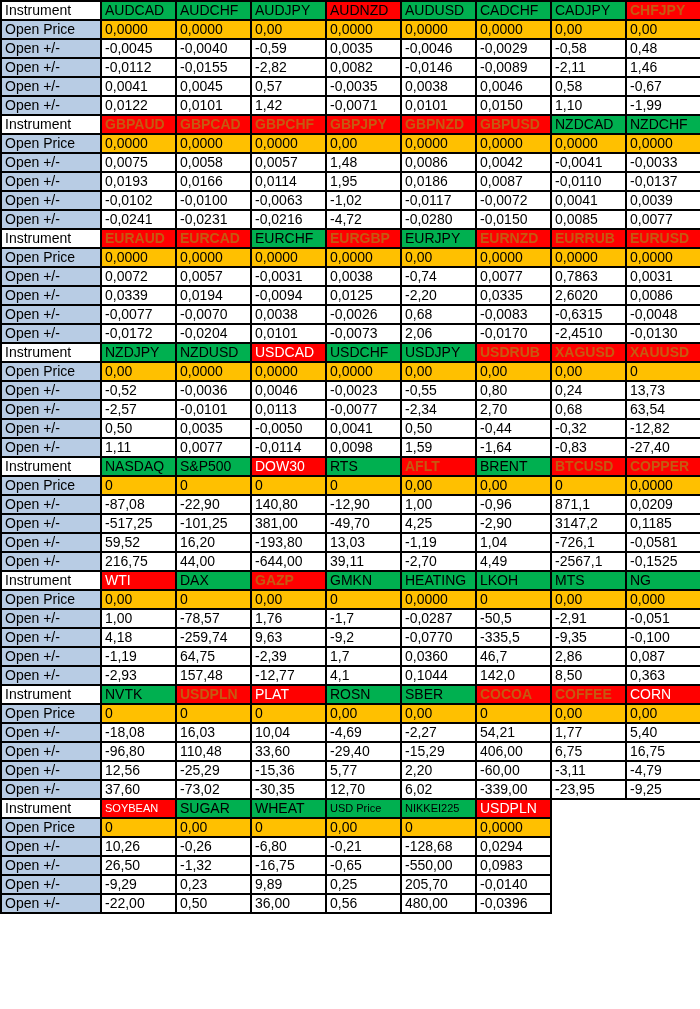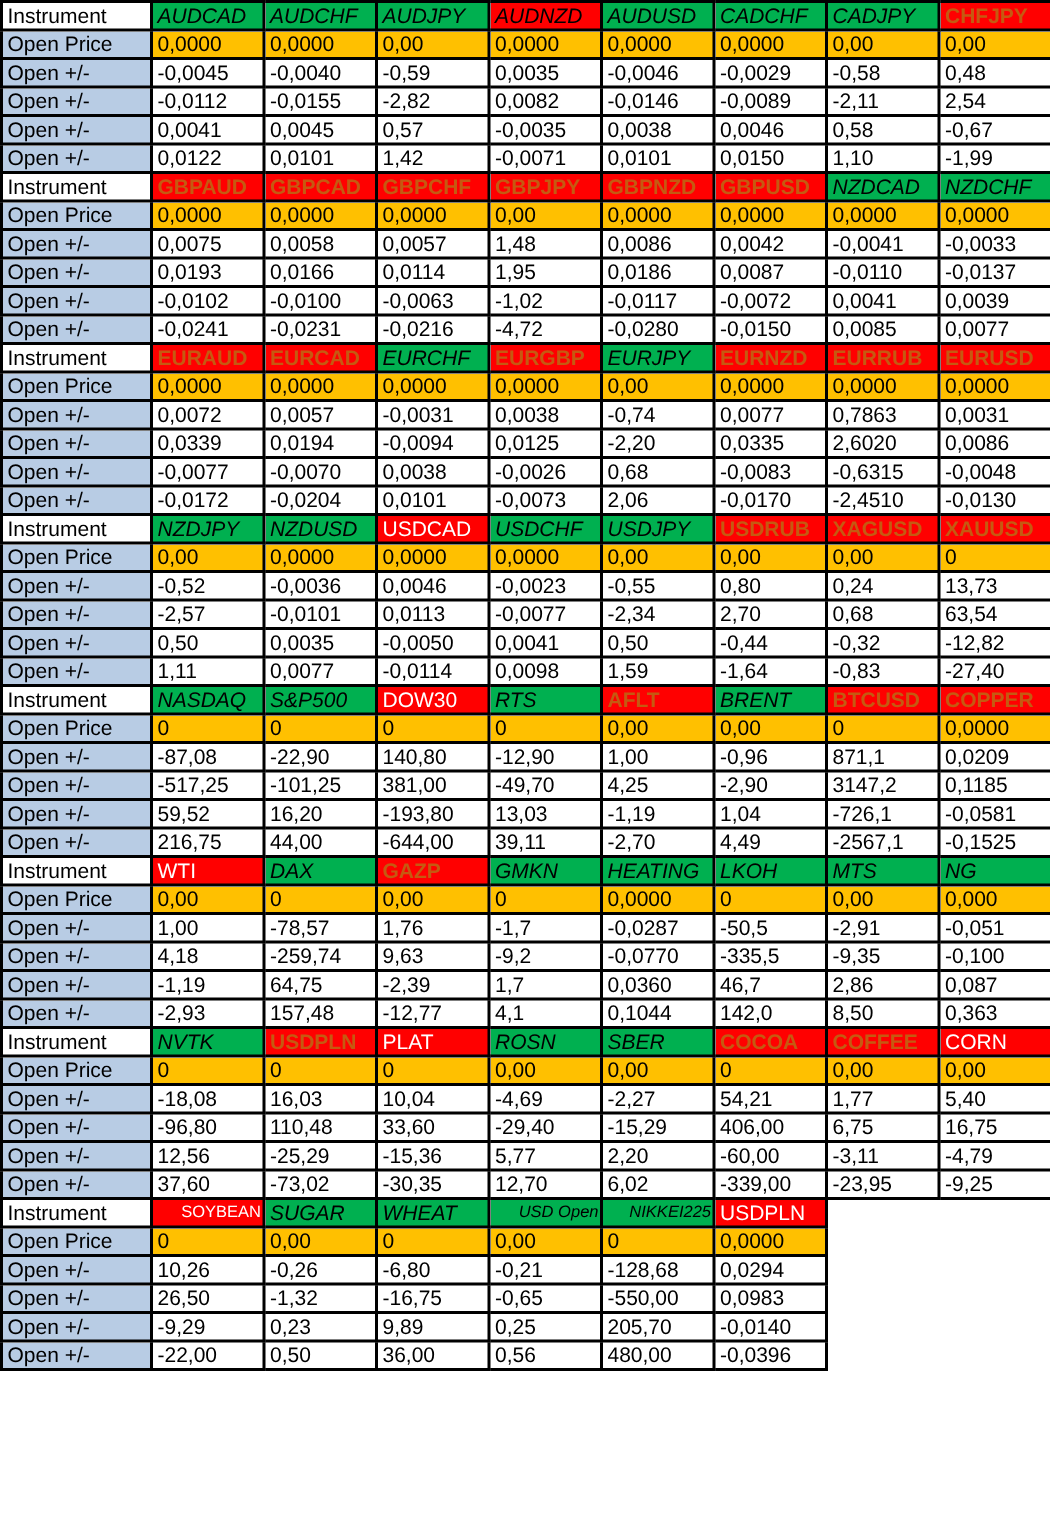--- a/index.html
+++ b/index.html
@@ -15,25 +15,25 @@
     white-space:nowrap;
     overflow:hidden;
     color:#000;
     background:#fff;
     text-align:left;
   }
   td.label{background:var(--c-lightblue);}
   td.label-inst{background:#fff;}
   td.hdr-green{background:var(--c-green);}
   td.hdr-red{background:var(--c-red);}
-  td.fg-black{color:#000;font-style:italic;}
+  td.fg-black{color:#000;}
   td.fg-orange{color:var(--c-fg-orange);font-weight:bold;}
   td.fg-white{color:var(--c-fg-white);}
   td.price{background:var(--c-gold);}
-  td.small{font-size:11px;text-align:right;}
+  td.small{font-size:11px;}
   td.void{border:none;background:#fff;}
 </style>
 </head>
 <body>
 
 <div class="sheet">
   <table>
     <colgroup id="cols">
         <col style="width: 100px;">
         <col style="width: 75px;">
@@ -81,21 +81,21 @@
         </tr>
         <tr>
           <td class="label">Open +/-</td>
           <td>-0,0112</td>
           <td>-0,0155</td>
           <td>-2,82</td>
           <td>0,0082</td>
           <td>-0,0146</td>
           <td>-0,0089</td>
           <td>-2,11</td>
-          <td>2,54</td>
+          <td>1,46</td>
         </tr>
         <tr>
           <td class="label">Open +/-</td>
           <td>0,0041</td>
           <td>0,0045</td>
           <td>0,57</td>
           <td>-0,0035</td>
           <td>0,0038</td>
           <td>0,0046</td>
           <td>0,58</td>
@@ -506,21 +506,21 @@
           <td>6,02</td>
           <td>-339,00</td>
           <td>-23,95</td>
           <td>-9,25</td>
         </tr>
         <tr>
           <td class="label-inst">Instrument</td>
           <td class="hdr-red fg-white small">SOYBEAN</td>
           <td class="hdr-green fg-black">SUGAR</td>
           <td class="hdr-green fg-black">WHEAT</td>
-          <td class="hdr-green fg-black small">USD Open</td>
+          <td class="hdr-green fg-black small">USD Price</td>
           <td class="hdr-green fg-black small">NIKKEI225</td>
           <td class="hdr-red fg-white">USDPLN</td>
           <td class="void"></td>
           <td class="void"></td>
         </tr>
         <tr>
           <td class="label">Open Price</td>
           <td class="price">0</td>
           <td class="price">0,00</td>
           <td class="price">0</td>

